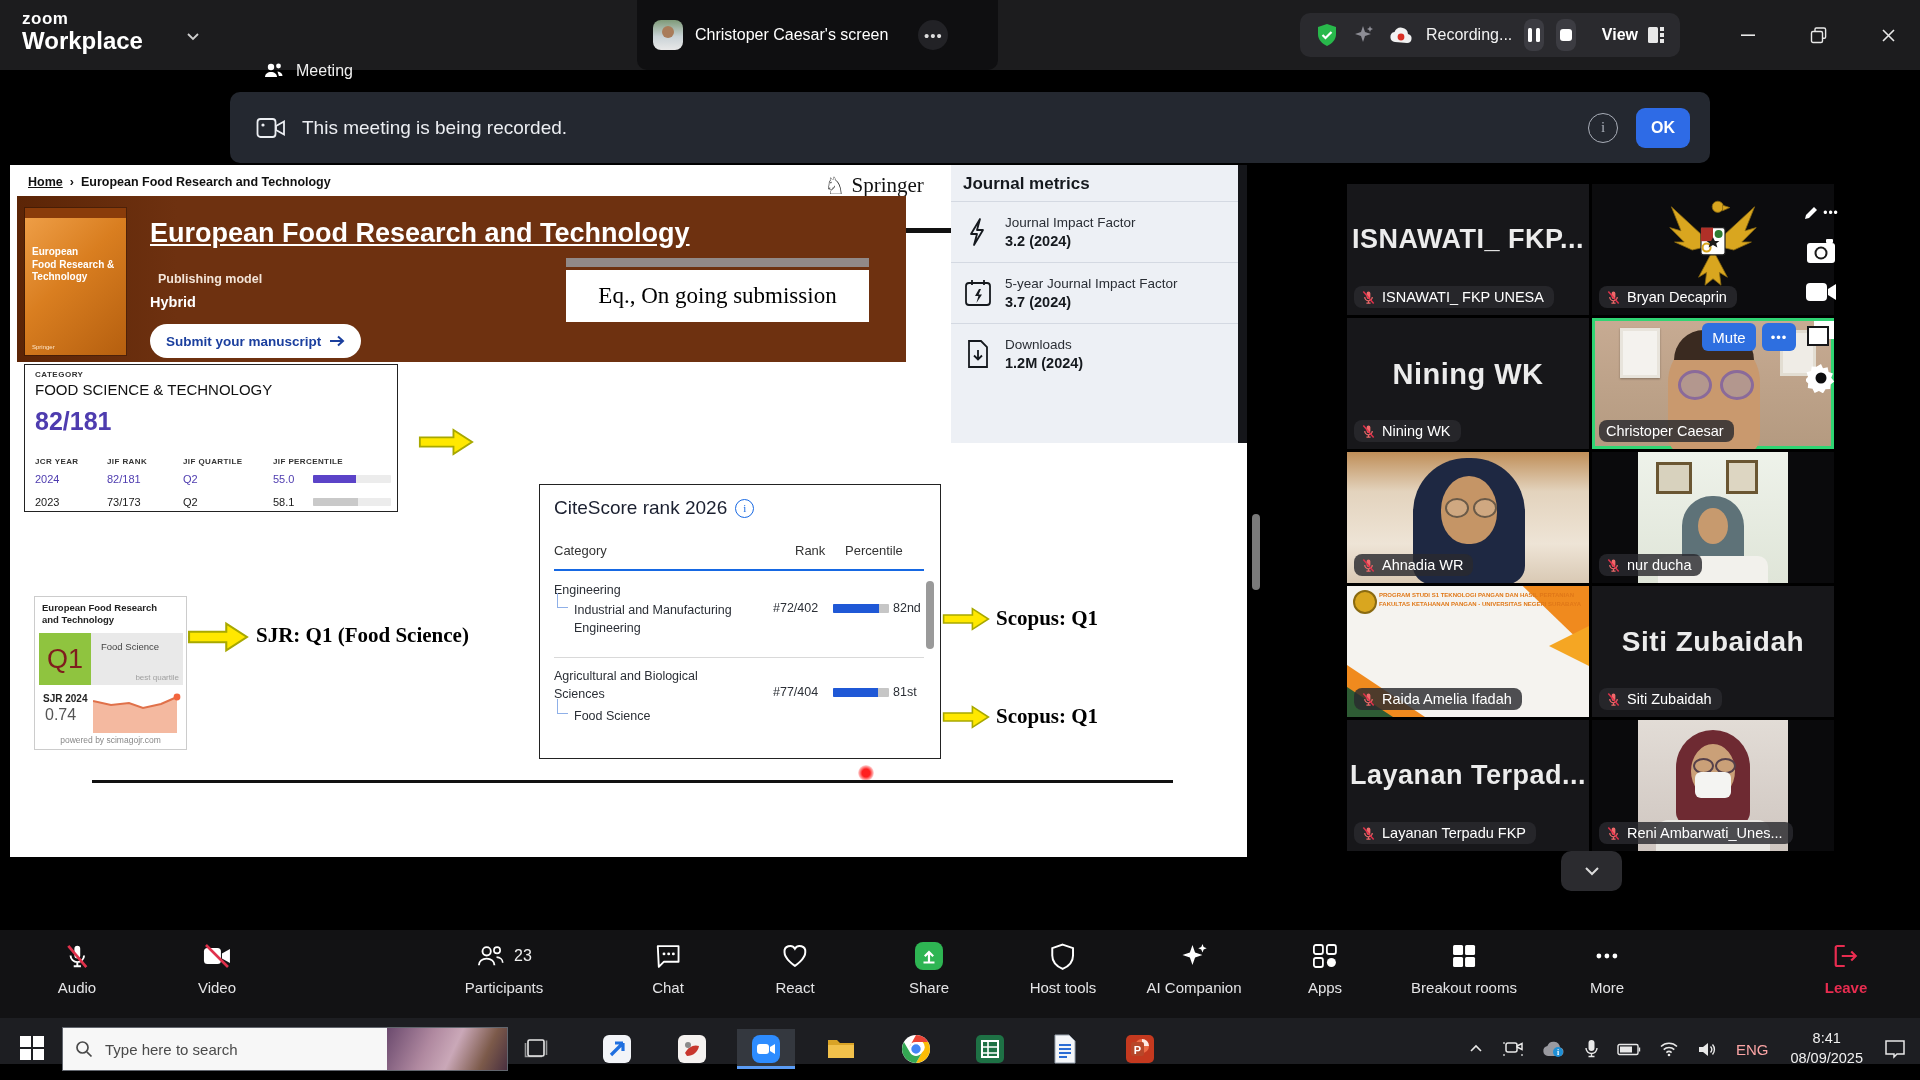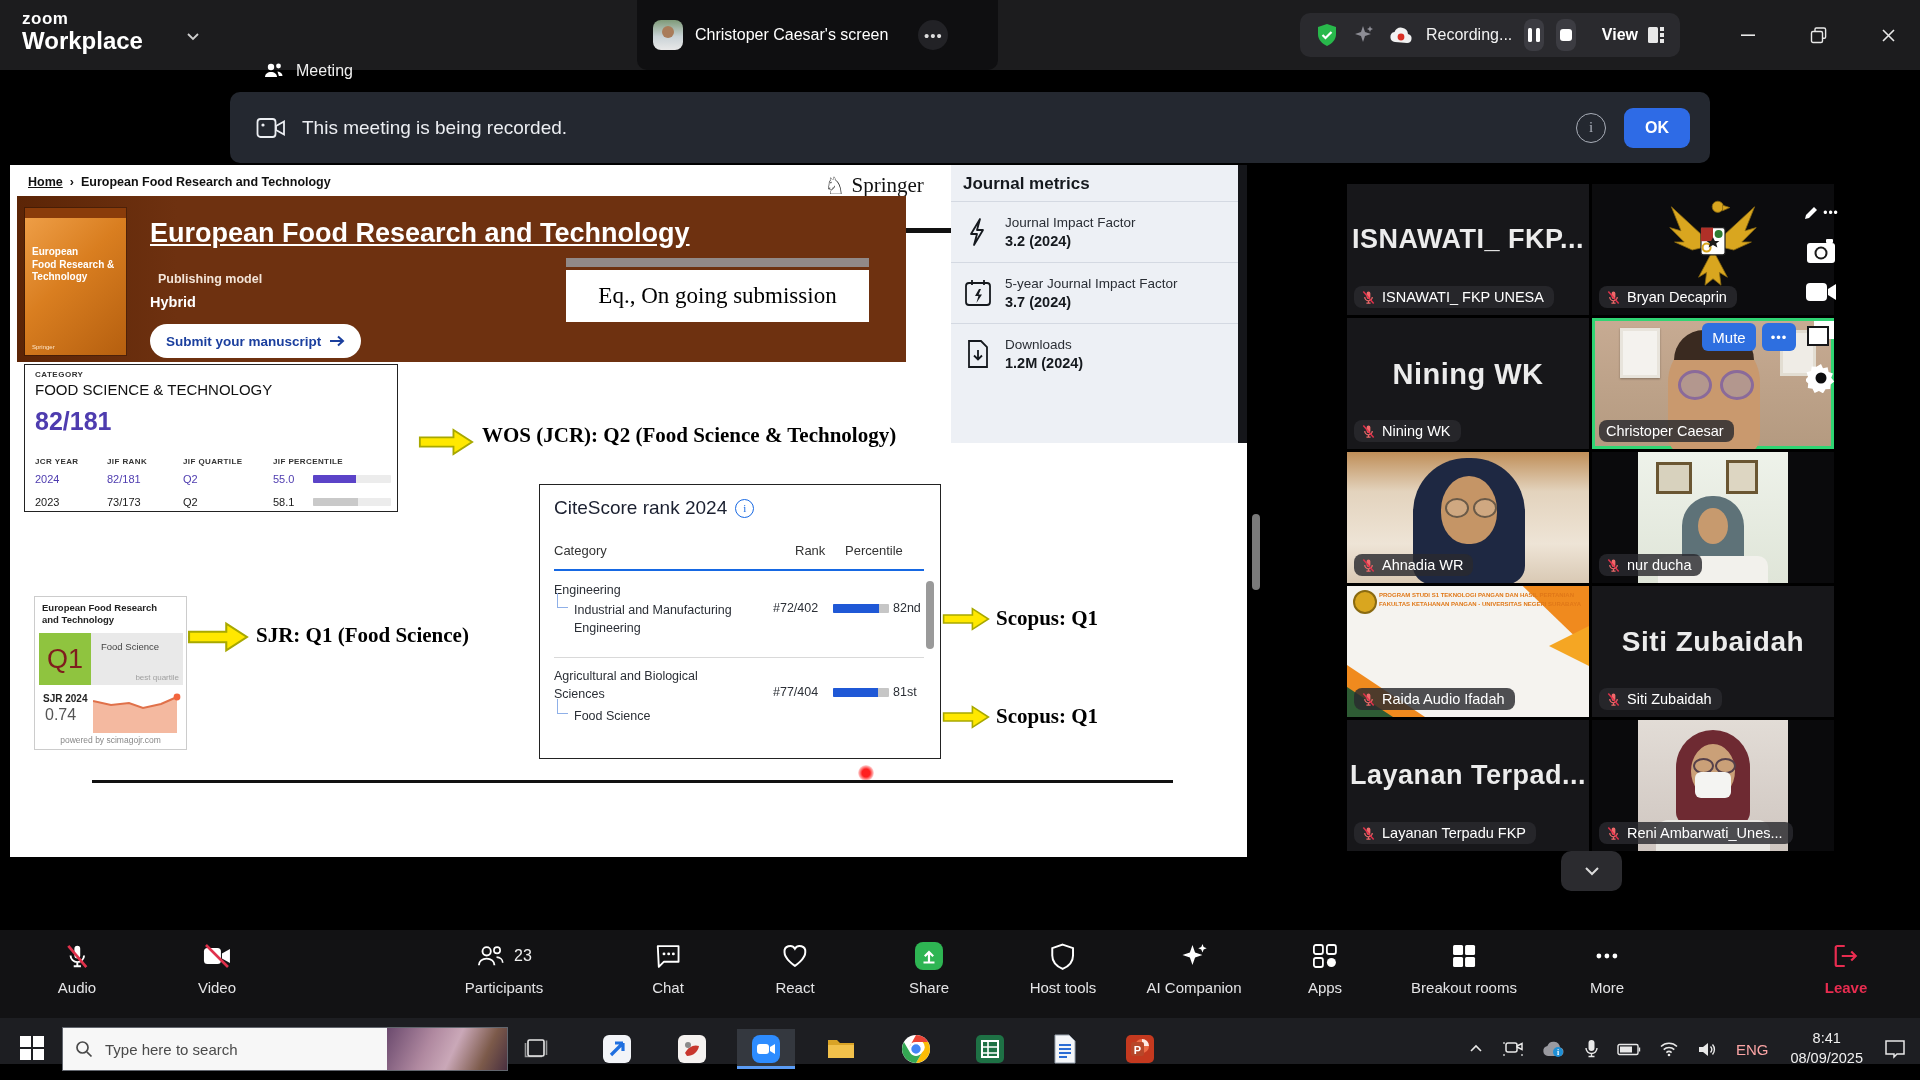--- a/index.html
+++ b/index.html
@@ -22,21 +22,21 @@
   .shield{width:26px;height:26px;}
   .recbtn{width:32px;height:32px;border-radius:8px;background:#3c3c42;display:flex;align-items:center;justify-content:center;}
   .rec-label{font-size:16px;color:#f2f2f2;}
   .view-wrap{display:flex;align-items:center;gap:8px;margin-left:14px;font-size:16px;font-weight:bold;}
   .winctl{position:absolute;top:0;height:70px;width:64px;display:flex;align-items:center;justify-content:center;color:#e8e8e8;font-size:20px;}
 
   
   .recbanner{position:absolute;left:230px;top:92px;width:1480px;height:71px;background:#242830;border-radius:10px;display:flex;align-items:center;padding:0 20px 0 26px;box-sizing:border-box;}
   .recbanner .txt{font-size:19px;color:#eceef2;margin-left:16px;}
   .info-i{width:28px;height:28px;border-radius:50%;border:1.6px solid #a9aeb8;color:#a9aeb8;display:flex;align-items:center;justify-content:center;font-size:15px;font-family:"Liberation Serif",serif;margin-left:auto;}
-  .okbtn{width:66px;height:40px;border-radius:9px;background:#2e6be6;color:#fff;font-size:16px;font-weight:bold;display:flex;align-items:center;justify-content:center;margin-left:18px;}
+  .okbtn{width:54px;height:40px;border-radius:9px;background:#2e6be6;color:#fff;font-size:16px;font-weight:bold;display:flex;align-items:center;justify-content:center;margin-left:18px;}
 
   
   .shared{position:absolute;left:10px;top:165px;width:1237px;height:692px;background:#fff;color:#1a1a1a;}
   .crumb{position:absolute;left:18px;top:10px;font-size:12.5px;font-weight:bold;color:#111;display:flex;gap:7px;align-items:center;}
   .crumb .home{text-decoration:underline;}
   .sprlogo{position:absolute;left:814px;top:8px;display:flex;align-items:center;gap:6px;color:#111;}
   .sprlogo .name{font-family:"Liberation Serif",serif;font-size:21px;}
   .sprlogo .kn{font-size:24px;line-height:1;}
 
   .jbanner{position:absolute;left:7px;top:31px;width:889px;height:166px;background:linear-gradient(90deg,#5c2506,#6e3110 18%,#6e3110);}
@@ -324,21 +324,20 @@
     <div class="jbar" style="left:288px;top:133px;">
         <i style="width:58%;background:#c9c9c9;"></i>
       </div>
   </div>
 
   <div class="ylw" style="left:408px;top:262px;">
     <svg width="56" height="30" viewBox="0 0 60 30">
         <path d="M2 10H38V2L58 15 38 28V20H2Z" fill="#ffe800" stroke="#a8a800" stroke-width="2"></path>
       </svg>
   </div>
-  <div class="ann" style="left:472px;top:258px;">WOS (JCR): Q2 (Food Science &amp; Technology)</div>
 
   <div class="ylw" style="left:177px;top:456px;">
     <svg width="62" height="32" viewBox="0 0 60 30">
         <path d="M2 10H38V2L58 15 38 28V20H2Z" fill="#ffe800" stroke="#a8a800" stroke-width="2"></path>
       </svg>
   </div>
   <div class="ann" style="left:246px;top:458px;">SJR: Q1 (Food Science)</div>
 
   <div class="ylw" style="left:932px;top:440px;">
     <svg width="48" height="28" viewBox="0 0 60 30">
@@ -349,21 +348,21 @@
 
   <div class="ylw" style="left:932px;top:538px;">
     <svg width="48" height="28" viewBox="0 0 60 30">
         <path d="M2 10H38V2L58 15 38 28V20H2Z" fill="#ffe800" stroke="#a8a800" stroke-width="2"></path>
       </svg>
   </div>
   <div class="ann" style="left:986px;top:539px;">Scopus: Q1</div>
 
   <div class="cs">
     <div class="cs-title">
-      <span>CiteScore rank 2024</span>
+      <span>CiteScore rank 2026</span>
       <span class="cs-i">i</span>
     </div>
     <div class="cs-h" style="left:14px;">Category</div>
     <div class="cs-h" style="left:255px;">Rank</div>
     <div class="cs-h" style="left:305px;">Percentile</div>
     <div class="cs-line"></div>
 
     <div class="cs-t" style="left:14px;top:98px;">Engineering</div>
     <div class="cs-tree" style="left:17px;top:108px;"></div>
     <div class="cs-t" style="left:34px;top:118px;">Industrial and Manufacturing</div>
@@ -518,21 +517,21 @@
   <div style="position:absolute;left:32px;top:5px;font-size:6px;font-weight:bold;color:#e07818;line-height:1.5;">
     <div>PROGRAM STUDI S1 TEKNOLOGI PANGAN DAN HASIL PERTANIAN</div>
     <div>FAKULTAS KETAHANAN PANGAN - UNIVERSITAS NEGERI SURABAYA</div>
   </div>
   <div class="pp">
     <svg class="micoff" width="15" height="15" viewBox="0 0 16 16">
         <path d="M8 1.5A2 2 0 0 0 6 3.5v4a2 2 0 0 0 4 0v-4A2 2 0 0 0 8 1.5z" fill="#f06a6a"></path>
         <path d="M4 7.5a4 4 0 0 0 8 0M8 11.5V14M5.8 14h4.4" stroke="#f06a6a" stroke-width="1.3" fill="none"></path>
         <line x1="2.5" y1="1.5" x2="13.5" y2="14.5" stroke="#e0314b" stroke-width="1.6"></line>
       </svg>
-    <span>Raida Audio Ifadah</span>
+    <span>Raida Amelia Ifadah</span>
   </div>
 </div>
 
 <div class="tile" style="left:1592px;top:586px;">
   <div class="bign" style="font-size:28px;">Siti Zubaidah</div>
   <div class="pp">
     <svg class="micoff" width="15" height="15" viewBox="0 0 16 16">
         <path d="M8 1.5A2 2 0 0 0 6 3.5v4a2 2 0 0 0 4 0v-4A2 2 0 0 0 8 1.5z" fill="#f06a6a"></path>
         <path d="M4 7.5a4 4 0 0 0 8 0M8 11.5V14M5.8 14h4.4" stroke="#f06a6a" stroke-width="1.3" fill="none"></path>
         <line x1="2.5" y1="1.5" x2="13.5" y2="14.5" stroke="#e0314b" stroke-width="1.6"></line>

